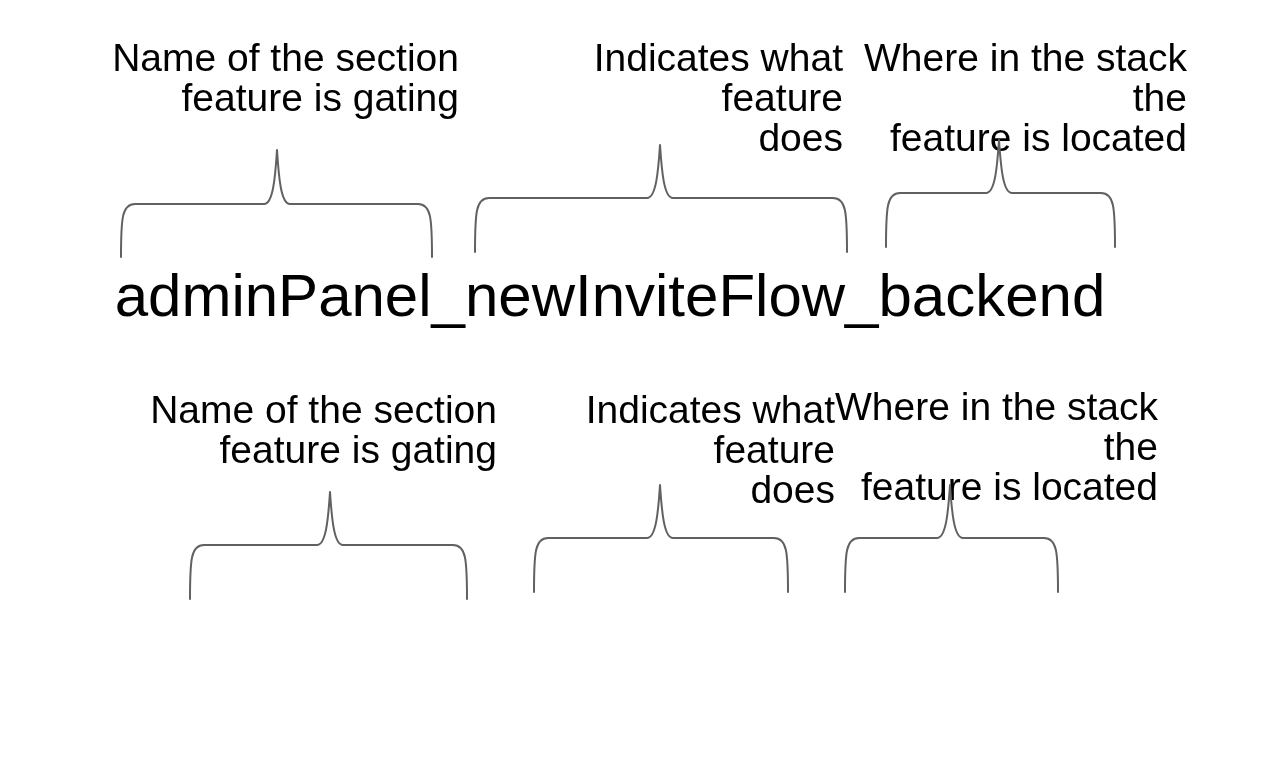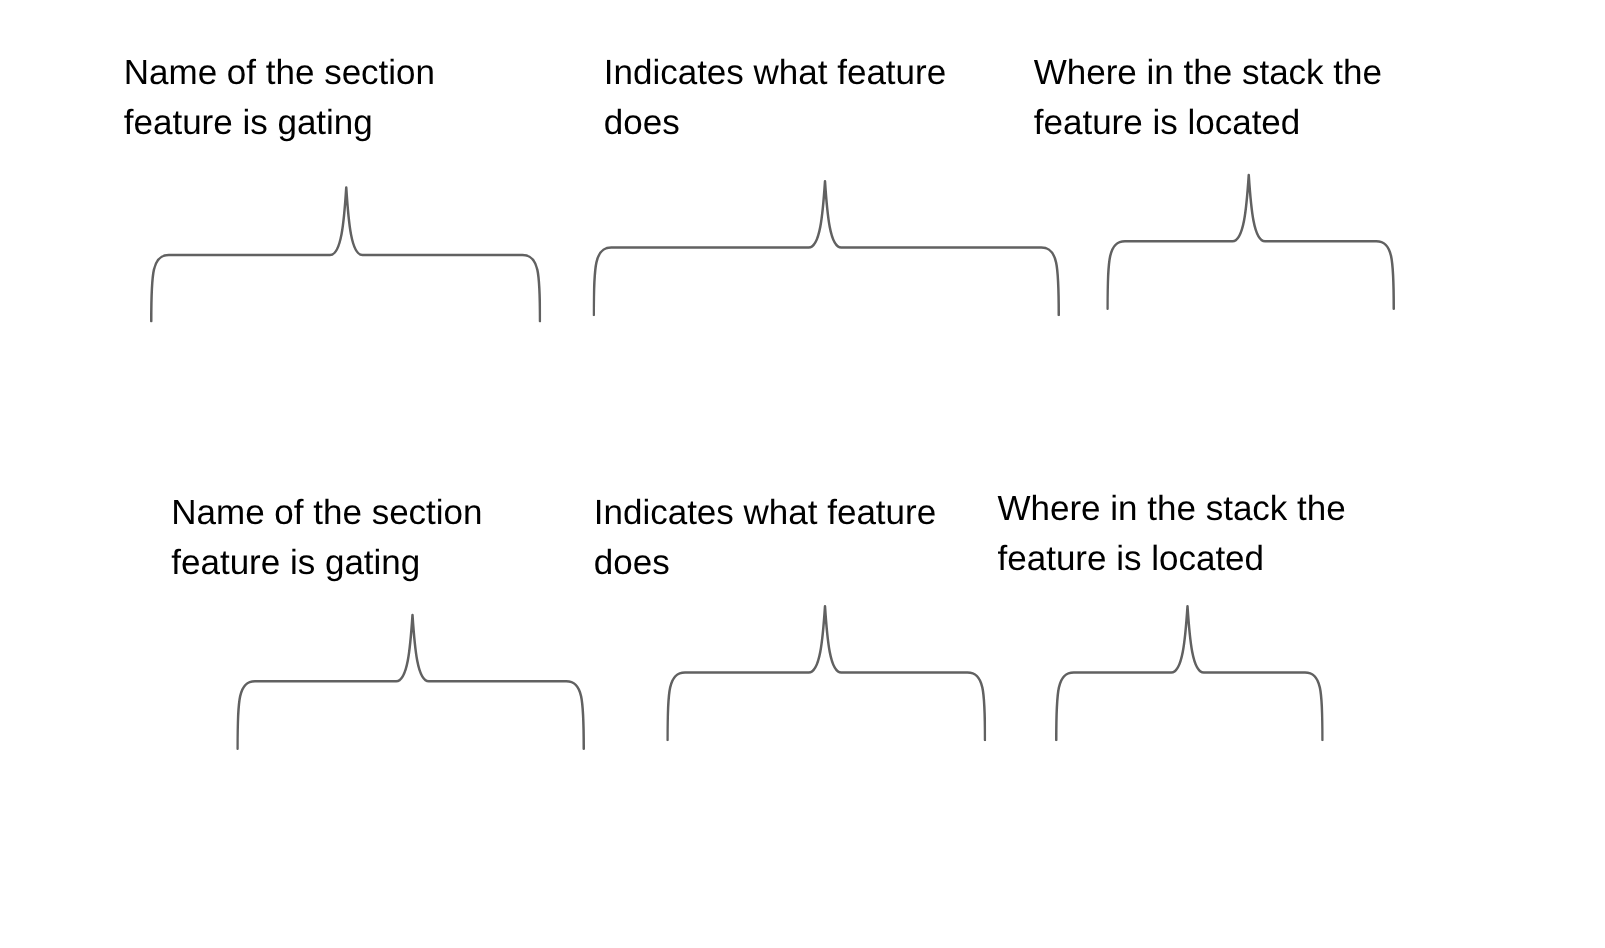--- a/index.html
+++ b/index.html
@@ -14,22 +14,22 @@
     width: 1284px;
     height: 758px;
     background: var(--bg-color);
     overflow: hidden;
     font-family: "Liberation Sans", sans-serif;
     color: var(--text-color);
   }
   .ann {
     position: absolute;
     width: 360px;
-    text-align: left;
-    font-size: 28px;
+    text-align: right;
+    font-size: 39px;
     line-height: 40px;
     color: var(--text-color);
   }
   .brace {
     position: absolute;
     display: block;
   }
   .brace path {
     fill: none;
     stroke: var(--brace-color);
@@ -71,20 +71,21 @@
   </svg>
 
   <svg class="brace" style="left:474px; top:143px;" width="374" height="110" viewBox="0 0 374 110" aria-hidden="true">
     <path d="M1,109 C1,69 2,55 15,55 L173,55 C182,55 184.2,29 186,2 C187.8,29 190,55 199,55 L359,55 C372,55 373,69 373,109"></path>
   </svg>
 
   <svg class="brace" style="left:885px; top:138px;" width="231" height="110" viewBox="0 0 231 110" aria-hidden="true">
     <path d="M1,109 C1,69 2,55 15,55 L101,55 C110,55 112.2,29 114,2 C115.8,29 118,55 127,55 L216,55 C229,55 230,69 230,109"></path>
   </svg>
 
+  <div class="flag" style="left:0; top:266px; width:1220px;">adminPanel_newInviteFlow_backend</div>
 
   <div class="ann" style="left:137px; top:390px;">
     <div>Name of the section</div>
     <div>feature is gating</div>
   </div>
 
   <div class="ann" style="left:475px; top:390px;">
     <div>Indicates what feature</div>
     <div>does</div>
   </div>

